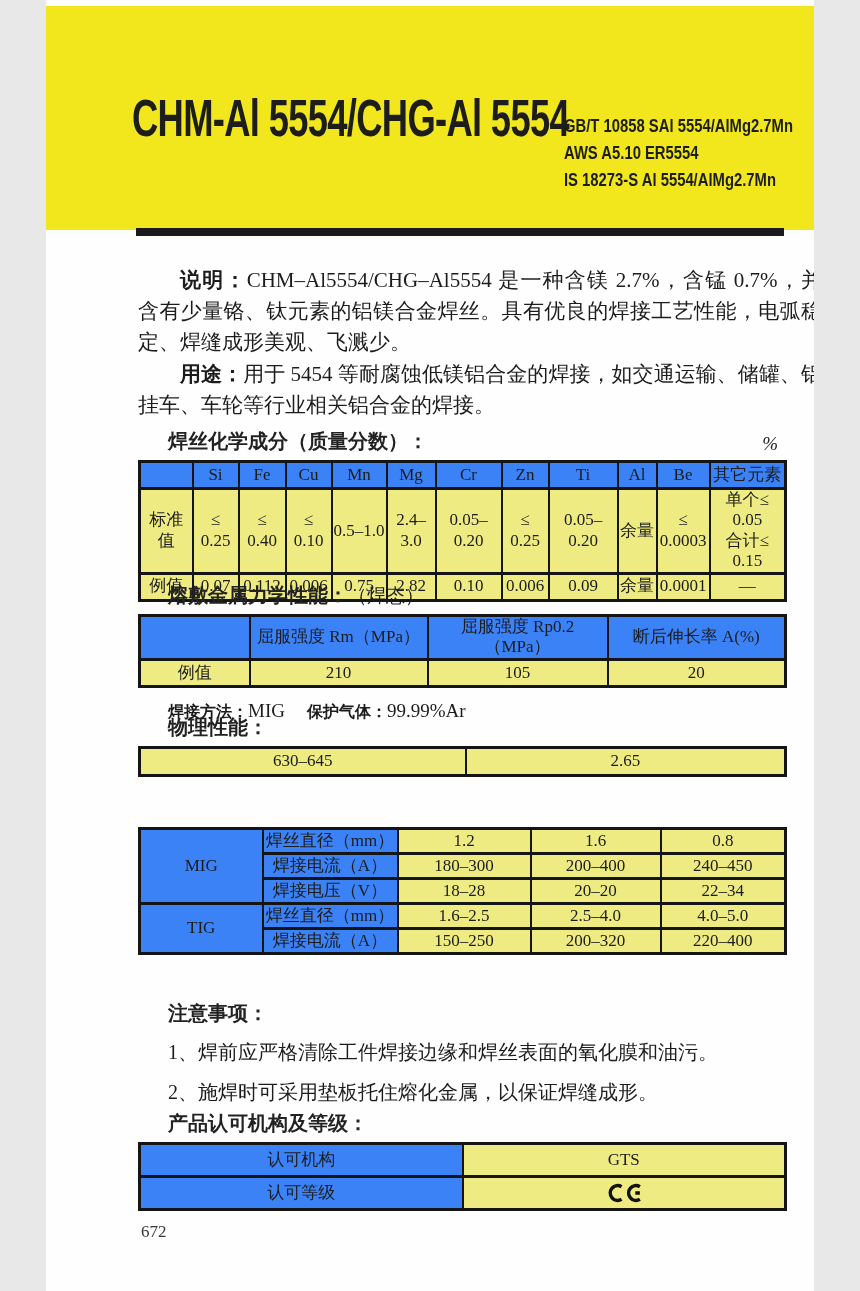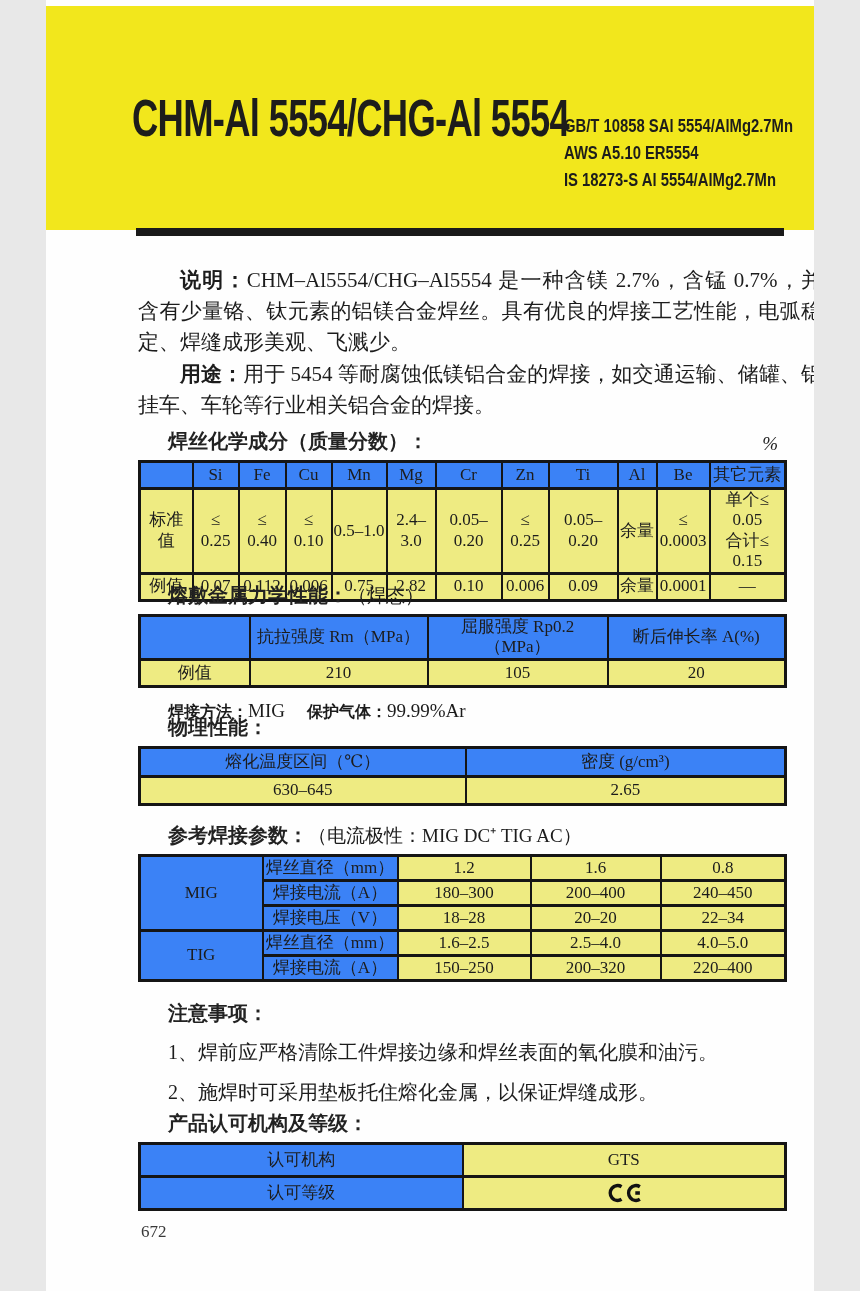--- a/index.html
+++ b/index.html
@@ -170,21 +170,21 @@
     <table class="tbl">
       <colgroup>
           <col style="width:110px">
           <col style="width:178px">
           <col style="width:180px">
           <col style="width:178px">
         </colgroup>
       <tbody>
           <tr class="mech-hd">
         <th class="c-b"></th>
-        <th class="c-b">抗拉强度 Rm（MPa）</th>
+        <th class="c-b">屈服强度 Rm（MPa）</th>
         <th class="c-b">屈服强度 Rp0.2（MPa）</th>
         <th class="c-b">断后伸长率 A(%)</th>
       </tr>
       <tr class="mech-row">
         <td class="c-p">例值</td>
         <td class="c-p">210</td>
         <td class="c-p">105</td>
         <td class="c-p">20</td>
       </tr>
     </tbody>
@@ -195,36 +195,29 @@
   </div>
 
   <div class="sec" style="top:714px;">
     <div><span class="sec-title">物理性能：</span></div>
     <table class="tbl">
       <colgroup>
           <col style="width:326px">
           <col style="width:320px">
         </colgroup>
       <tbody>
-          <tr class="phys-hd">
-        <th class="c-b">熔化温度区间（℃）</th>
-        <th class="c-b">密度 (g/cm³)</th>
-      </tr>
       <tr class="phys-row">
         <td class="c-p">630–645</td>
         <td class="c-p">2.65</td>
       </tr>
     </tbody>
       </table>
   </div>
 
   <div class="sec" style="top:822px;">
-    <div>
-      <span class="sec-title">参考焊接参数：</span><span class="sec-note">（电流极性：MIG DC⁺ TIG AC）</span>
-    </div>
     <table class="tbl">
       <colgroup>
           <col style="width:123px">
           <col style="width:135px">
           <col style="width:133px">
           <col style="width:130px">
           <col style="width:125px">
         </colgroup>
       <tbody>
           <tr class="par-row">

